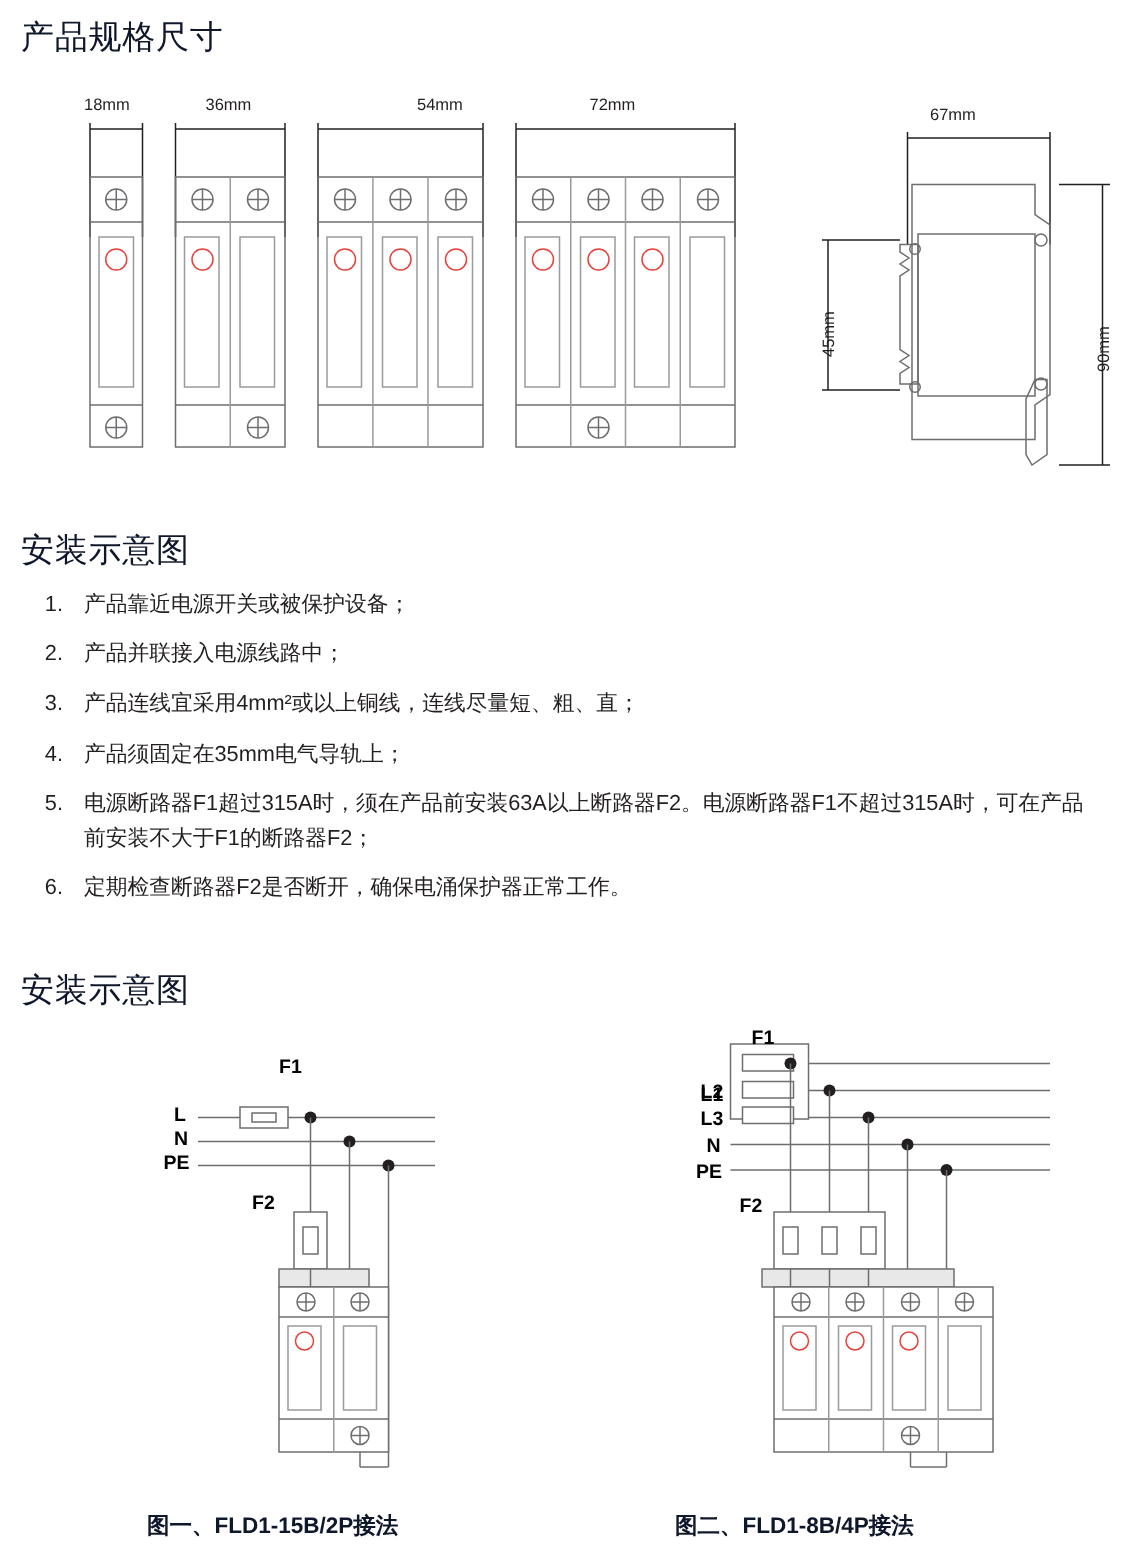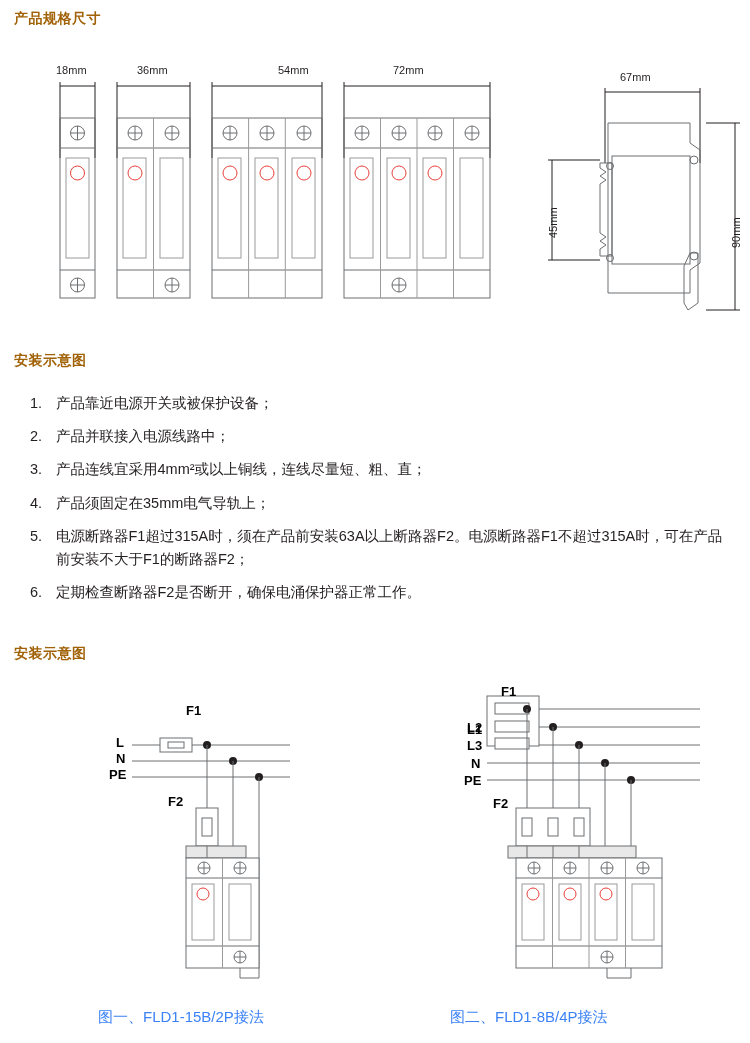--- a/index.html
+++ b/index.html
@@ -9,23 +9,23 @@
   }
   body {
     width: 750px;
     height: 1043px;
     position: relative;
     font-family: "Liberation Sans", "DejaVu Sans", sans-serif;
     color: #231f20;
     overflow: hidden;
   }
   .section-title {
-    font-size: 14px;
-    font-weight: bold;
-    color: #a16207;
+    font-size: 22px;
+    font-weight: normal;
+    color: #0f172a;
     letter-spacing: 0.5px;
   }
   #title-specs { position: absolute; left: 14px; top: 10px; }
   #title-install { position: absolute; left: 14px; top: 352px; }
   #title-diagram { position: absolute; left: 14px; top: 645px; }
 
   
   #spec-area {
     position: absolute;
     left: 0; top: 48px;
@@ -80,22 +80,22 @@
   }
   .wire-label {
     position: absolute;
     font-size: 13px;
     font-weight: bold;
     color: #000000;
   }
   .fig-caption {
     position: absolute;
     font-size: 15px;
-    font-weight: normal;
-    color: #3b82f6;
+    font-weight: bold;
+    color: #0f172a;
     white-space: nowrap;
   }
   #cap1 { left: 98px; top: 1008px; }
   #cap2 { left: 450px; top: 1008px; }
 </style>
 </head>
 <body>
 
 <div class="section-title" id="title-specs">产品规格尺寸</div>
 

